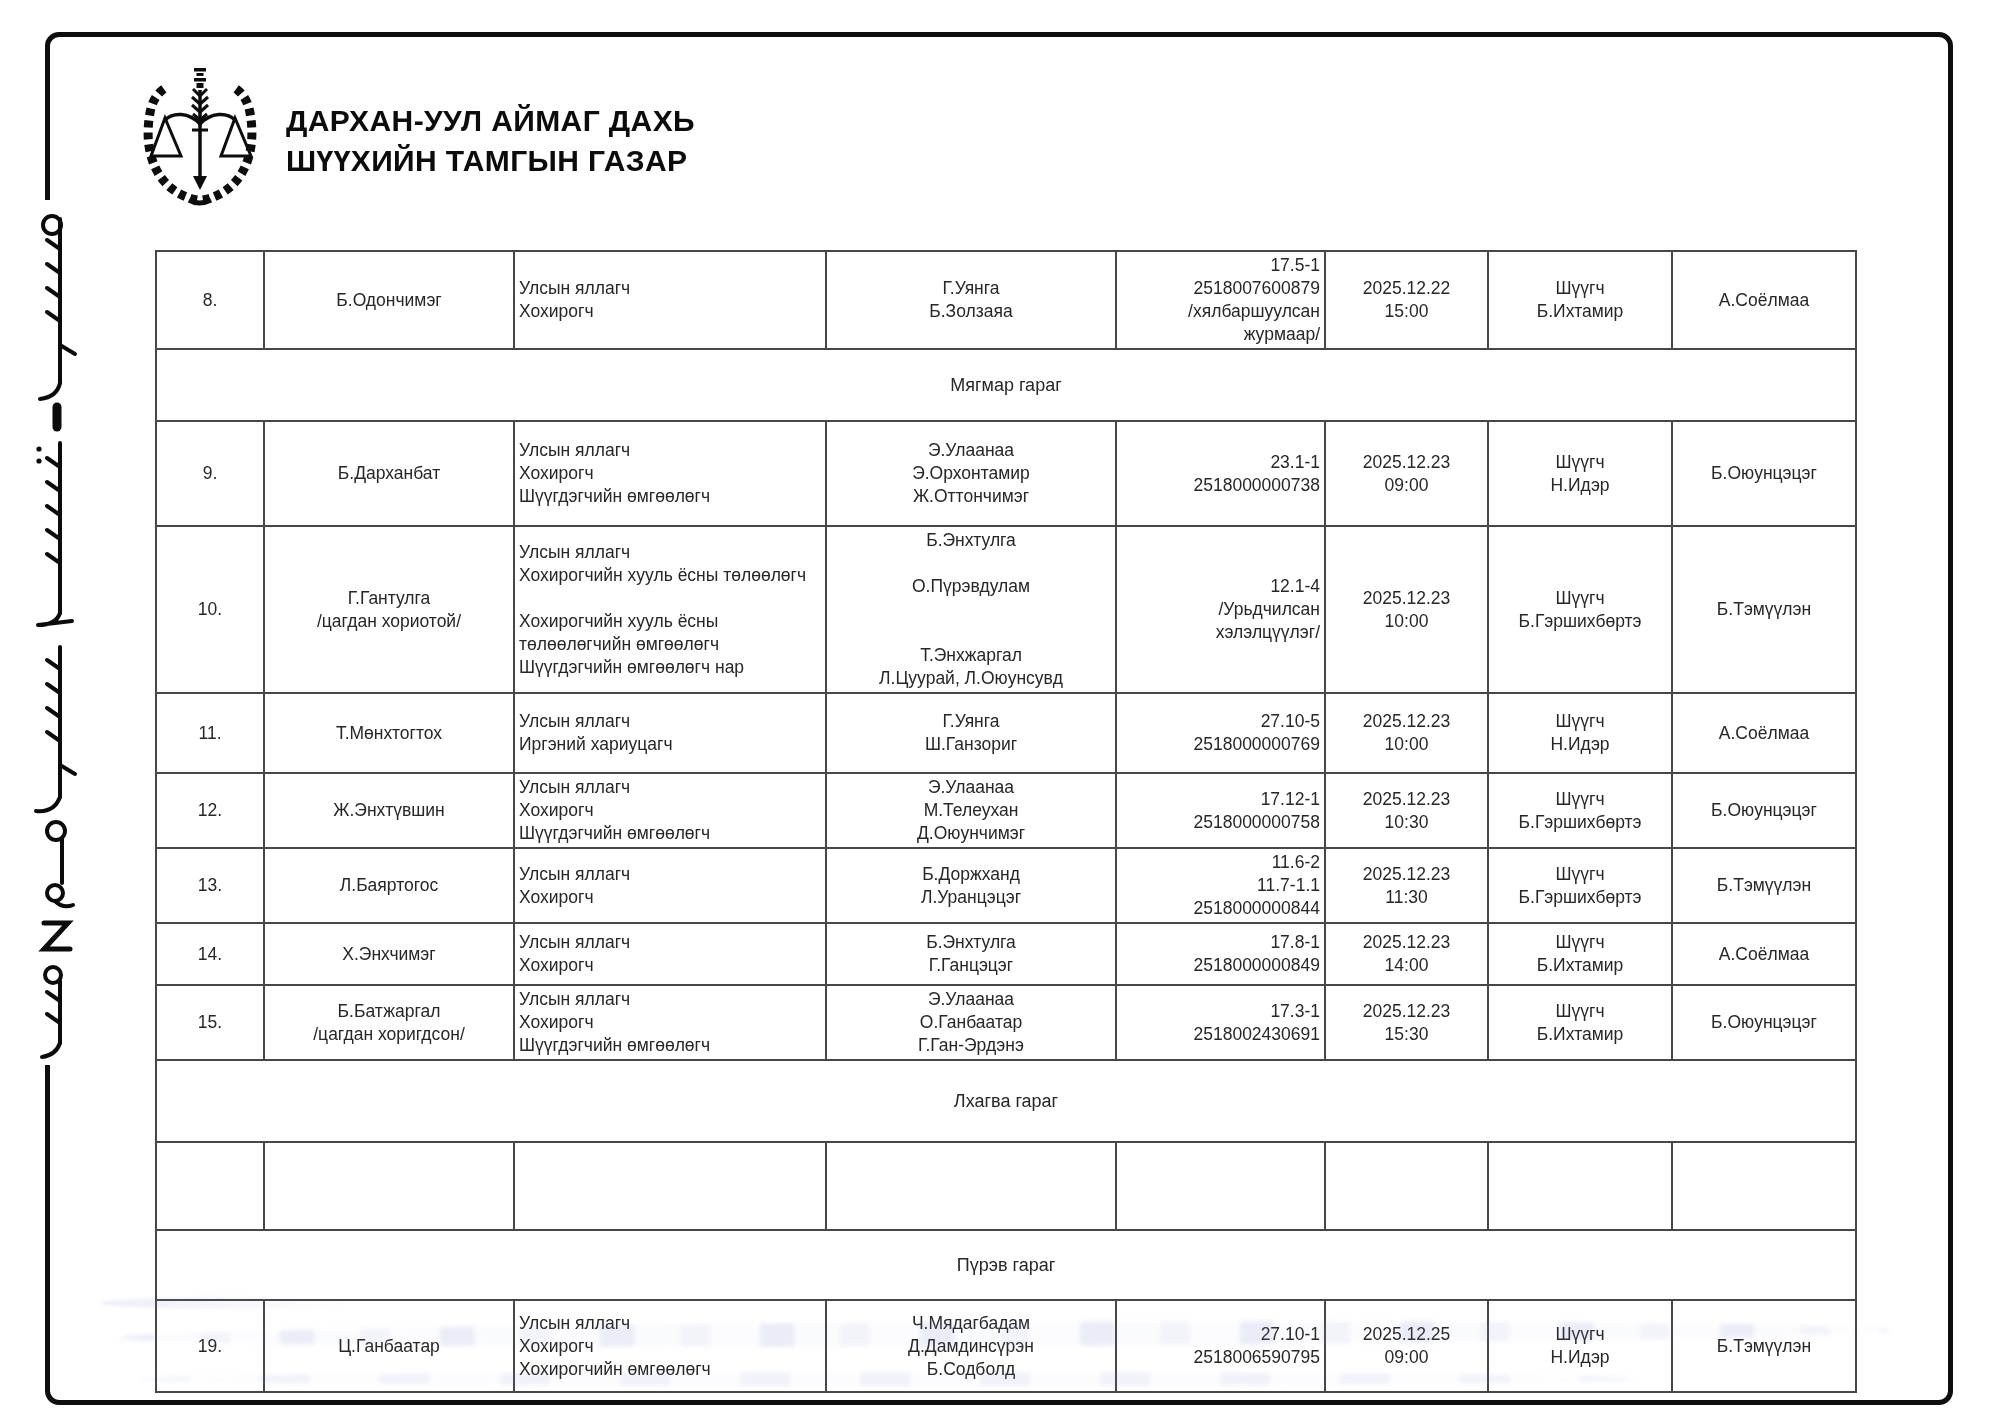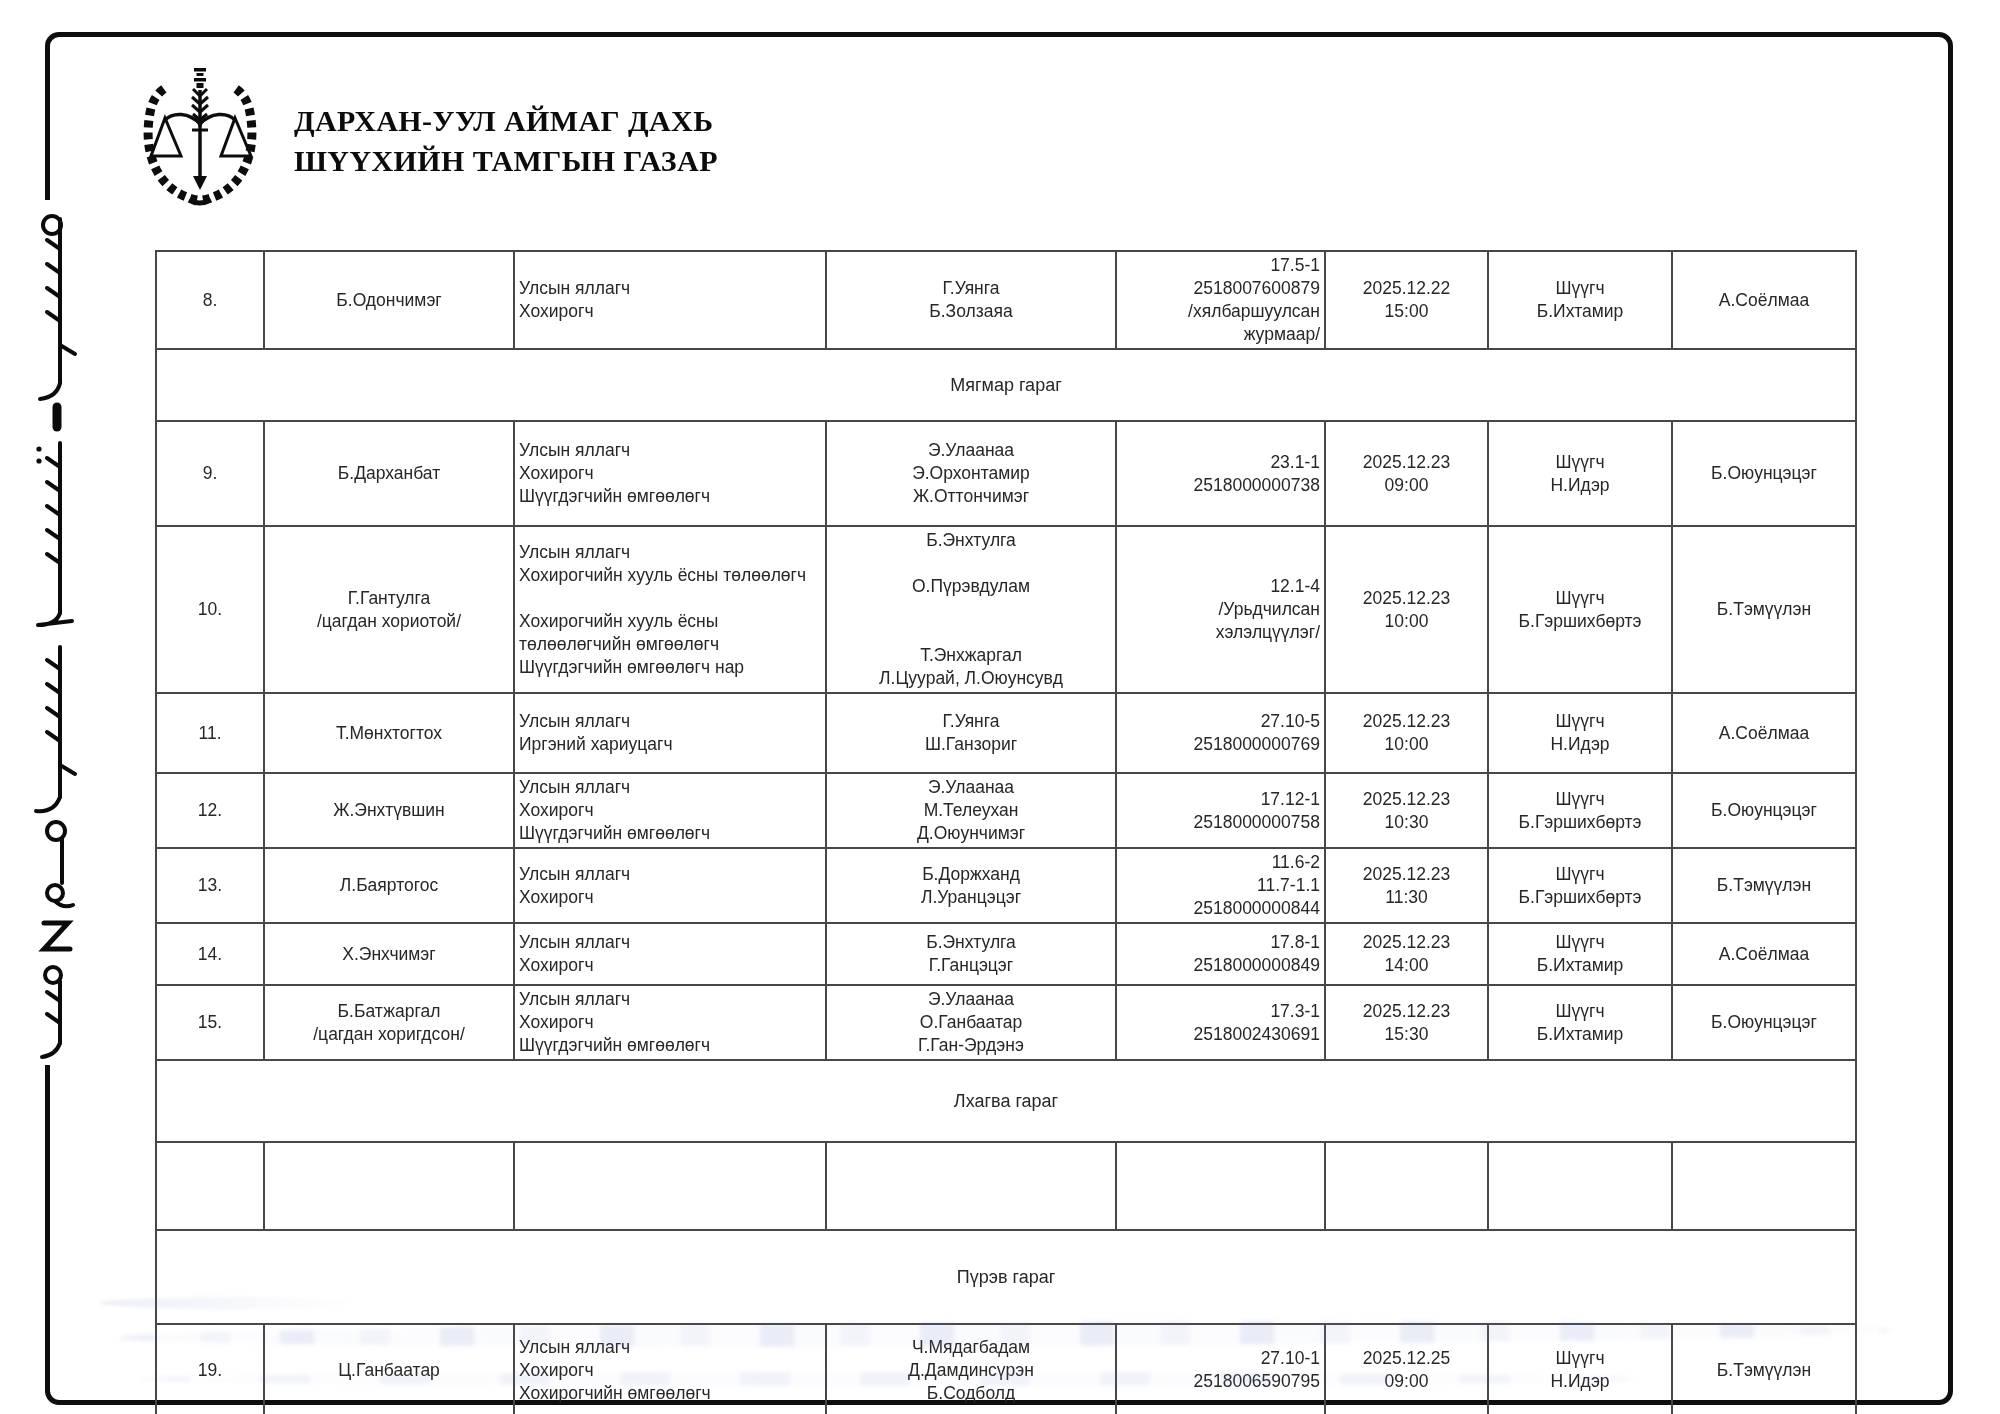--- a/index.html
+++ b/index.html
@@ -17,22 +17,22 @@
   
   .left-mask{
     position:absolute;left:38px;top:200px;width:20px;height:865px;background:#ffffff;
   }
   .mongol-script{
     position:absolute;left:22px;top:205px;width:72px;height:860px;
   }
   
   .emblem{position:absolute;left:133px;top:66px;width:134px;height:142px;}
   .org-title{
-    position:absolute;left:294px;top:101px;
-    font-family:Liberation Serif, serif;
+    position:absolute;left:286px;top:101px;
+    font-family:Liberation Sans, sans-serif;
     font-weight:bold;font-size:30px;line-height:40px;color:#0c0c0c;
     letter-spacing:.4px;white-space:nowrap;
   }
   
   table.sched{
     position:absolute;left:155px;top:250px;width:1700px;
     border-collapse:collapse;table-layout:fixed;
     font-size:17.5px;line-height:23px;color:#272727;
   }
   table.sched td{
@@ -300,21 +300,21 @@
     <tr style="height:88px">
       <td class="c-num"></td>
       <td class="c-name"></td>
       <td class="c-roles"></td>
       <td class="c-part"></td>
       <td class="c-case"></td>
       <td class="c-dt"></td>
       <td class="c-judge"></td>
       <td class="c-sec"></td>
     </tr>
-    <tr style="height:94px">
+    <tr style="height:70px">
       <td colspan="8" class="c-section">Пүрэв гараг</td>
     </tr>
     <tr style="height:92px">
       <td class="c-num">19.</td>
       <td class="c-name">Ц.Ганбаатар</td>
       <td class="c-roles">Улсын яллагч
 Хохирогч
 Хохирогчийн өмгөөлөгч</td>
       <td class="c-part">Ч.Мядагбадам
 Д.Дамдинсүрэн

